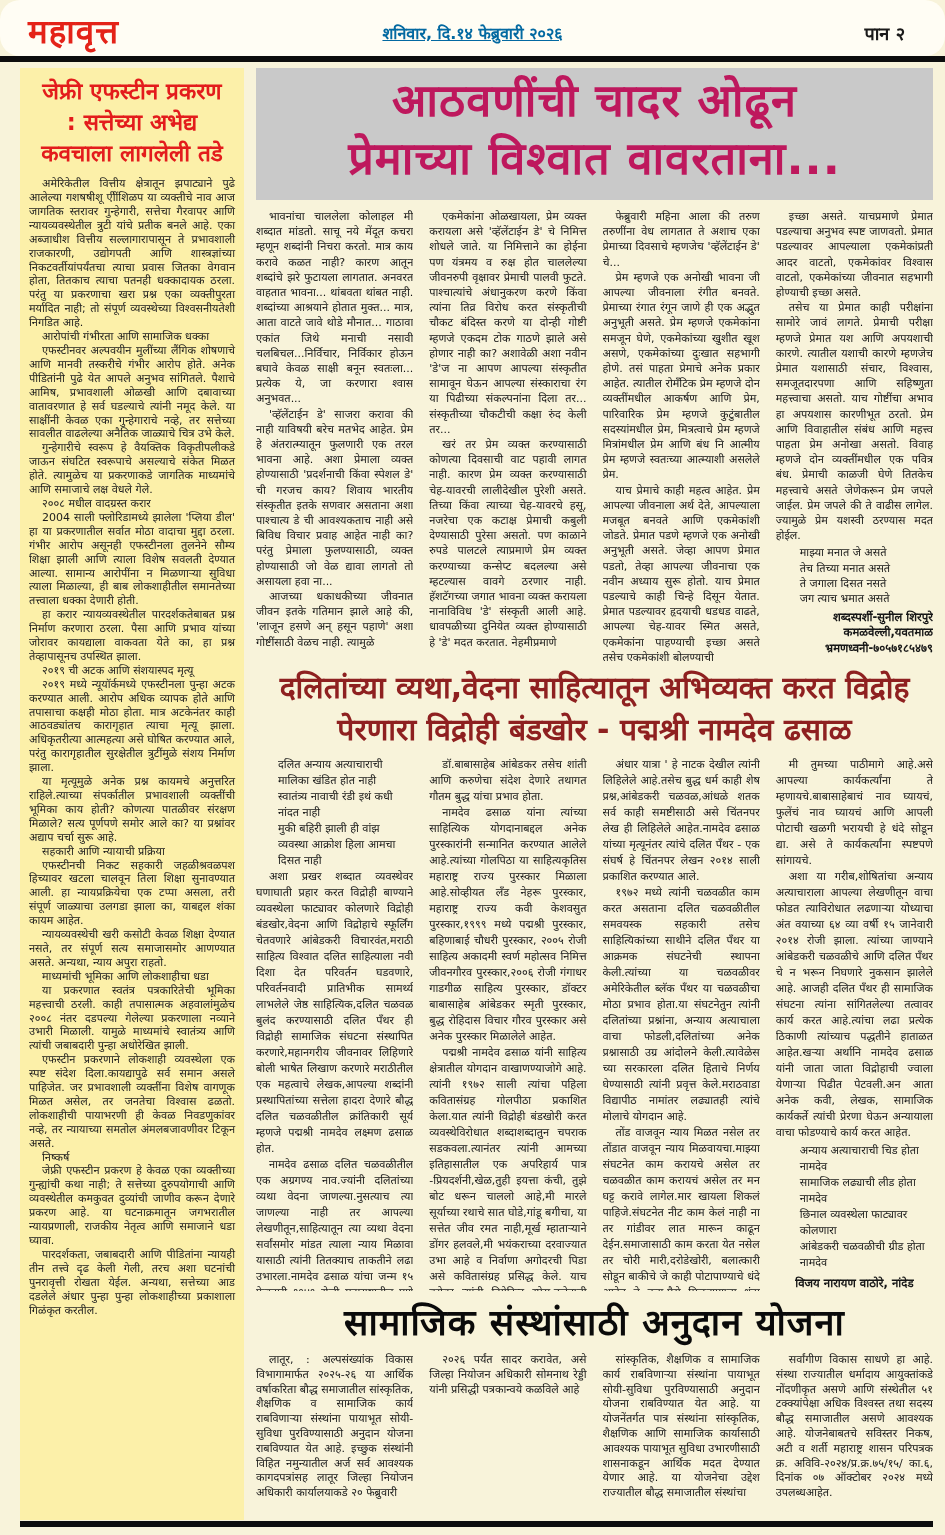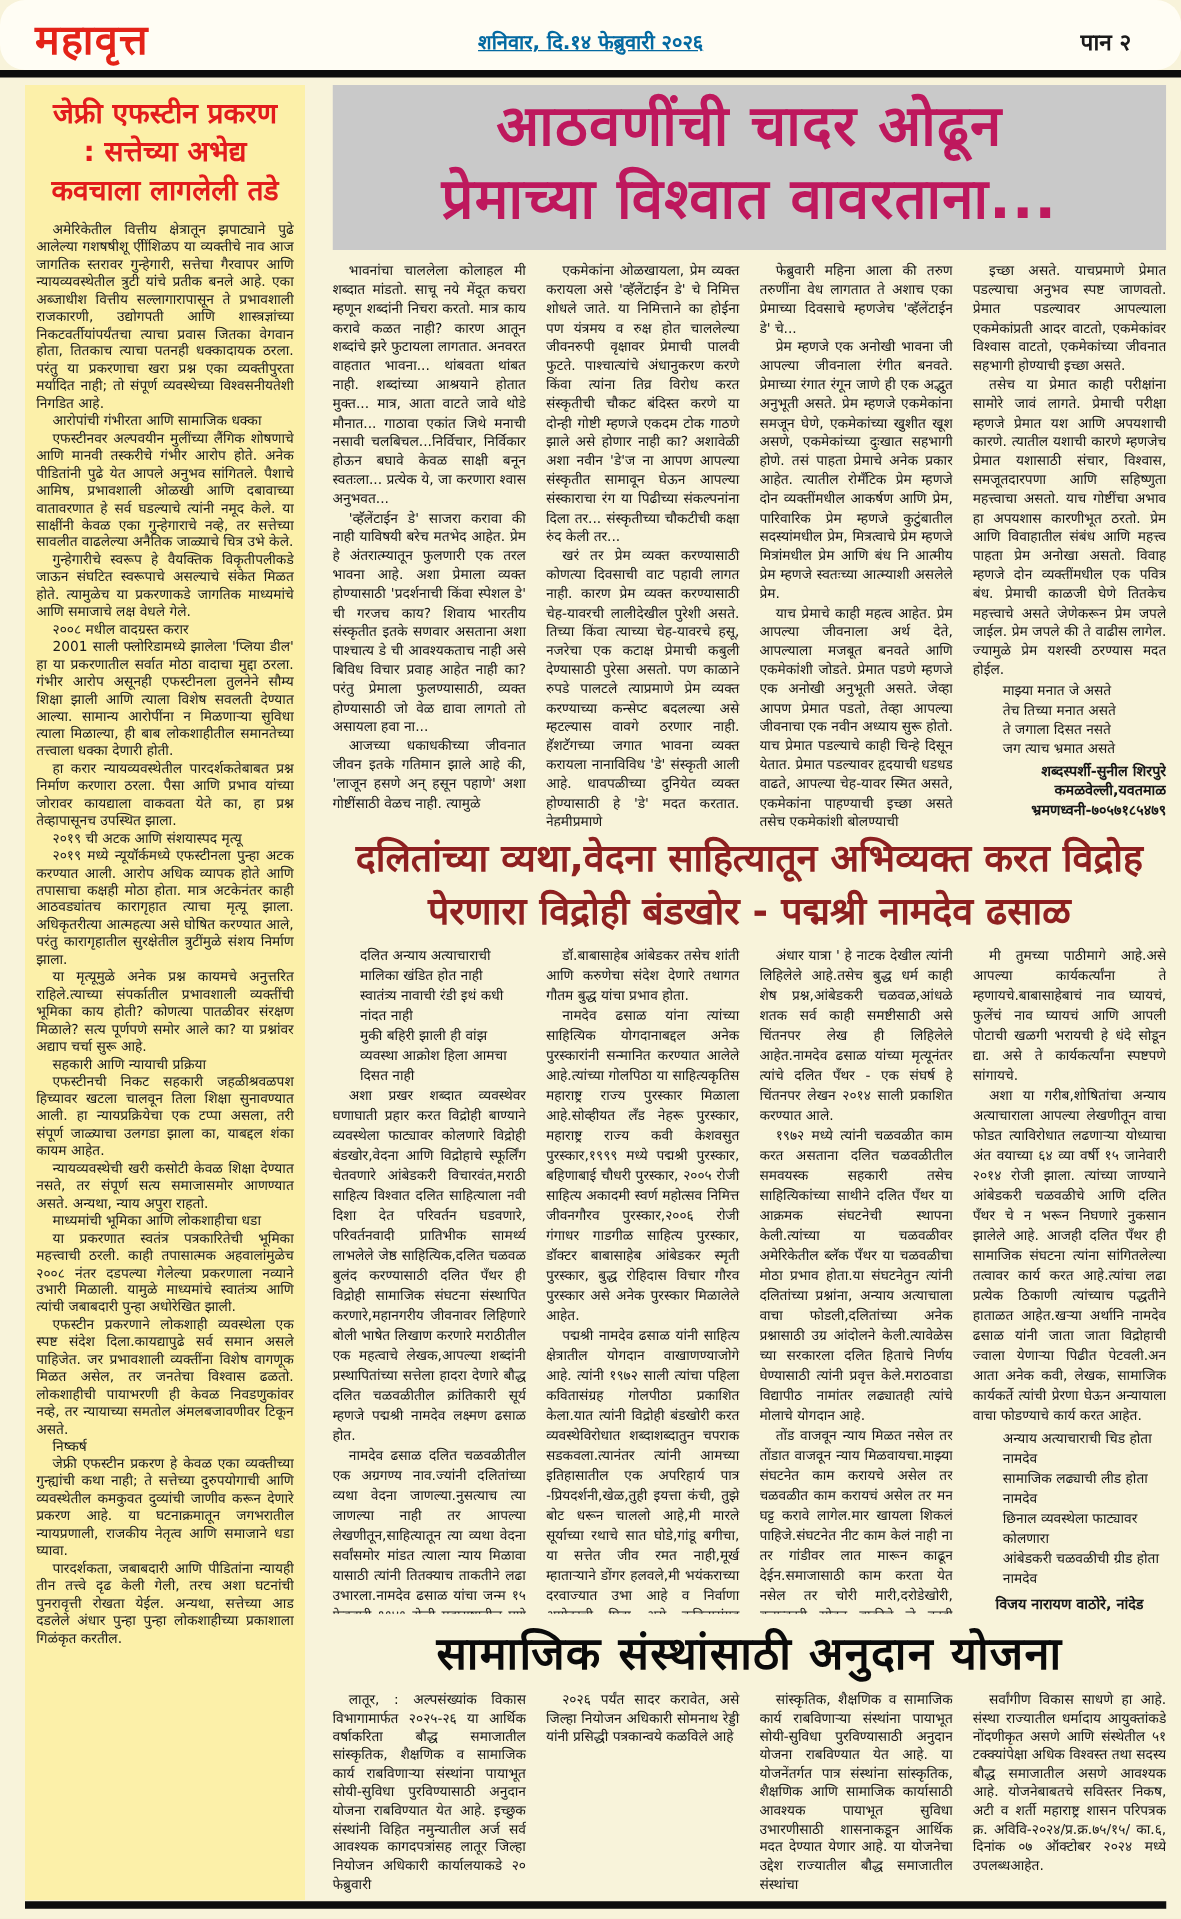--- a/index.html
+++ b/index.html
@@ -12,21 +12,21 @@
   .page { position:relative; width:945px; height:1535px; background:#f8f3da; overflow:hidden; }
 
   
   .header { position:relative; height:56px; background:#fffdf4;border-radius:20px; }
   .masthead { position:absolute; left:28px; top:8px; font-size:33px; font-weight:bold; color:#e42318; letter-spacing:1px; }
   .header-date { position:absolute; left:50%; top:22px; transform:translateX(-50%); font-size:16px; font-weight:bold; color:#0369a1; white-space:nowrap;text-decoration:underline; }
   .header-page { position:absolute; right:40px; top:21px; font-size:18px; font-weight:bold; color:#1a1a1a; }
   .header-rule { height:6px; background:#0d0d0d; }
 
   
-  .content { display:flex; gap:22px; padding:6px 12px 0 20px; }
+  .content { display:flex; gap:12px; padding:6px 12px 0 20px; }
   .left-col { width:224px; min-width:224px; background:#fcf0a9; padding:4px 9px 6px 9px; height:1452px; overflow:hidden; }
   .main-col { flex:1; height:1452px; overflow:hidden; }
 
   
   .left-headline { color:#e31c1c; font-weight:bold; font-size:22.5px; line-height:1.38; text-align:center; padding:4px 0 8px 0; }
   .left-body p { margin:0; font-size:11px; line-height:13.9px; text-align:justify; text-indent:13px; color:#1b1b1b; }
 
   
   .cols { display:flex; gap:16px; overflow:hidden; }
   .cols .col { flex:1; overflow:hidden; }
@@ -77,21 +77,21 @@
         <div>जेफ्री एफस्टीन प्रकरण</div>
         <div>: सत्तेच्या अभेद्य</div>
         <div>कवचाला लागलेली तडे</div>
       </div>
       <div class="left-body">
           <p>अमेरिकेतील वित्तीय क्षेत्रातून झपाट्याने पुढे आलेल्या गशषषीशू एीींशिळप या व्यक्तीचे नाव आज जागतिक स्तरावर गुन्हेगारी, सत्तेचा गैरवापर आणि न्यायव्यवस्थेतील त्रुटी यांचे प्रतीक बनले आहे. एका अब्जाधीश वित्तीय सल्लागारापासून ते प्रभावशाली राजकारणी, उद्योगपती आणि शास्त्रज्ञांच्या निकटवर्तीयांपर्यंतचा त्याचा प्रवास जितका वेगवान होता, तितकाच त्याचा पतनही धक्कादायक ठरला. परंतु या प्रकरणाचा खरा प्रश्न एका व्यक्तीपुरता मर्यादित नाही; तो संपूर्ण व्यवस्थेच्या विश्वसनीयतेशी निगडित आहे.</p>
           <p>आरोपांची गंभीरता आणि सामाजिक धक्का</p>
           <p>एफस्टीनवर अल्पवयीन मुलींच्या लैंगिक शोषणाचे आणि मानवी तस्करीचे गंभीर आरोप होते. अनेक पीडितांनी पुढे येत आपले अनुभव सांगितले. पैशाचे आमिष, प्रभावशाली ओळखी आणि दबावाच्या वातावरणात हे सर्व घडल्याचे त्यांनी नमूद केले. या साक्षींनी केवळ एका गुन्हेगाराचे नव्हे, तर सत्तेच्या सावलीत वाढलेल्या अनैतिक जाळ्याचे चित्र उभे केले.</p>
           <p>गुन्हेगारीचे स्वरूप हे वैयक्तिक विकृतीपलीकडे जाऊन संघटित स्वरूपाचे असल्याचे संकेत मिळत होते. त्यामुळेच या प्रकरणाकडे जागतिक माध्यमांचे आणि समाजाचे लक्ष वेधले गेले.</p>
           <p>२००८ मधील वादग्रस्त करार</p>
-          <p>2001 साली फ्लोरिडामध्ये झालेला 'प्लिया डील' हा या प्रकरणातील सर्वात मोठा वादाचा मुद्दा ठरला. गंभीर आरोप असूनही एफस्टीनला तुलनेने सौम्य शिक्षा झाली आणि त्याला विशेष सवलती देण्यात आल्या. सामान्य आरोपींना न मिळणाऱ्या सुविधा त्याला मिळाल्या, ही बाब लोकशाहीतील समानतेच्या तत्त्वाला धक्का देणारी होती.</p>
+          <p>2004 साली फ्लोरिडामध्ये झालेला 'प्लिया डील' हा या प्रकरणातील सर्वात मोठा वादाचा मुद्दा ठरला. गंभीर आरोप असूनही एफस्टीनला तुलनेने सौम्य शिक्षा झाली आणि त्याला विशेष सवलती देण्यात आल्या. सामान्य आरोपींना न मिळणाऱ्या सुविधा त्याला मिळाल्या, ही बाब लोकशाहीतील समानतेच्या तत्त्वाला धक्का देणारी होती.</p>
           <p>हा करार न्यायव्यवस्थेतील पारदर्शकतेबाबत प्रश्न निर्माण करणारा ठरला. पैसा आणि प्रभाव यांच्या जोरावर कायद्याला वाकवता येते का, हा प्रश्न तेव्हापासूनच उपस्थित झाला.</p>
           <p>२०१९ ची अटक आणि संशयास्पद मृत्यू</p>
           <p>२०१९ मध्ये न्यूयॉर्कमध्ये एफस्टीनला पुन्हा अटक करण्यात आली. आरोप अधिक व्यापक होते आणि तपासाचा कक्षही मोठा होता. मात्र अटकेनंतर काही आठवड्यांतच कारागृहात त्याचा मृत्यू झाला. अधिकृतरीत्या आत्महत्या असे घोषित करण्यात आले, परंतु कारागृहातील सुरक्षेतील त्रुटींमुळे संशय निर्माण झाला.</p>
           <p>या मृत्यूमुळे अनेक प्रश्न कायमचे अनुत्तरित राहिले.त्याच्या संपर्कातील प्रभावशाली व्यक्तींची भूमिका काय होती? कोणत्या पातळीवर संरक्षण मिळाले? सत्य पूर्णपणे समोर आले का? या प्रश्नांवर अद्याप चर्चा सुरू आहे.</p>
           <p>सहकारी आणि न्यायाची प्रक्रिया</p>
           <p>एफस्टीनची निकट सहकारी जहळीश्रवळपश हिच्यावर खटला चालवून तिला शिक्षा सुनावण्यात आली. हा न्यायप्रक्रियेचा एक टप्पा असला, तरी संपूर्ण जाळ्याचा उलगडा झाला का, याबद्दल शंका कायम आहेत.</p>
           <p>न्यायव्यवस्थेची खरी कसोटी केवळ शिक्षा देण्यात नसते, तर संपूर्ण सत्य समाजासमोर आणण्यात असते. अन्यथा, न्याय अपुरा राहतो.</p>
           <p>माध्यमांची भूमिका आणि लोकशाहीचा धडा</p>
           <p>या प्रकरणात स्वतंत्र पत्रकारितेची भूमिका महत्त्वाची ठरली. काही तपासात्मक अहवालांमुळेच २००८ नंतर दडपल्या गेलेल्या प्रकरणाला नव्याने उभारी मिळाली. यामुळे माध्यमांचे स्वातंत्र्य आणि त्यांची जबाबदारी पुन्हा अधोरेखित झाली.</p>
           <p>एफस्टीन प्रकरणाने लोकशाही व्यवस्थेला एक स्पष्ट संदेश दिला.कायद्यापुढे सर्व समान असले पाहिजेत. जर प्रभावशाली व्यक्तींना विशेष वागणूक मिळत असेल, तर जनतेचा विश्वास ढळतो. लोकशाहीची पायाभरणी ही केवळ निवडणुकांवर नव्हे, तर न्यायाच्या समतोल अंमलबजावणीवर टिकून असते.</p>

